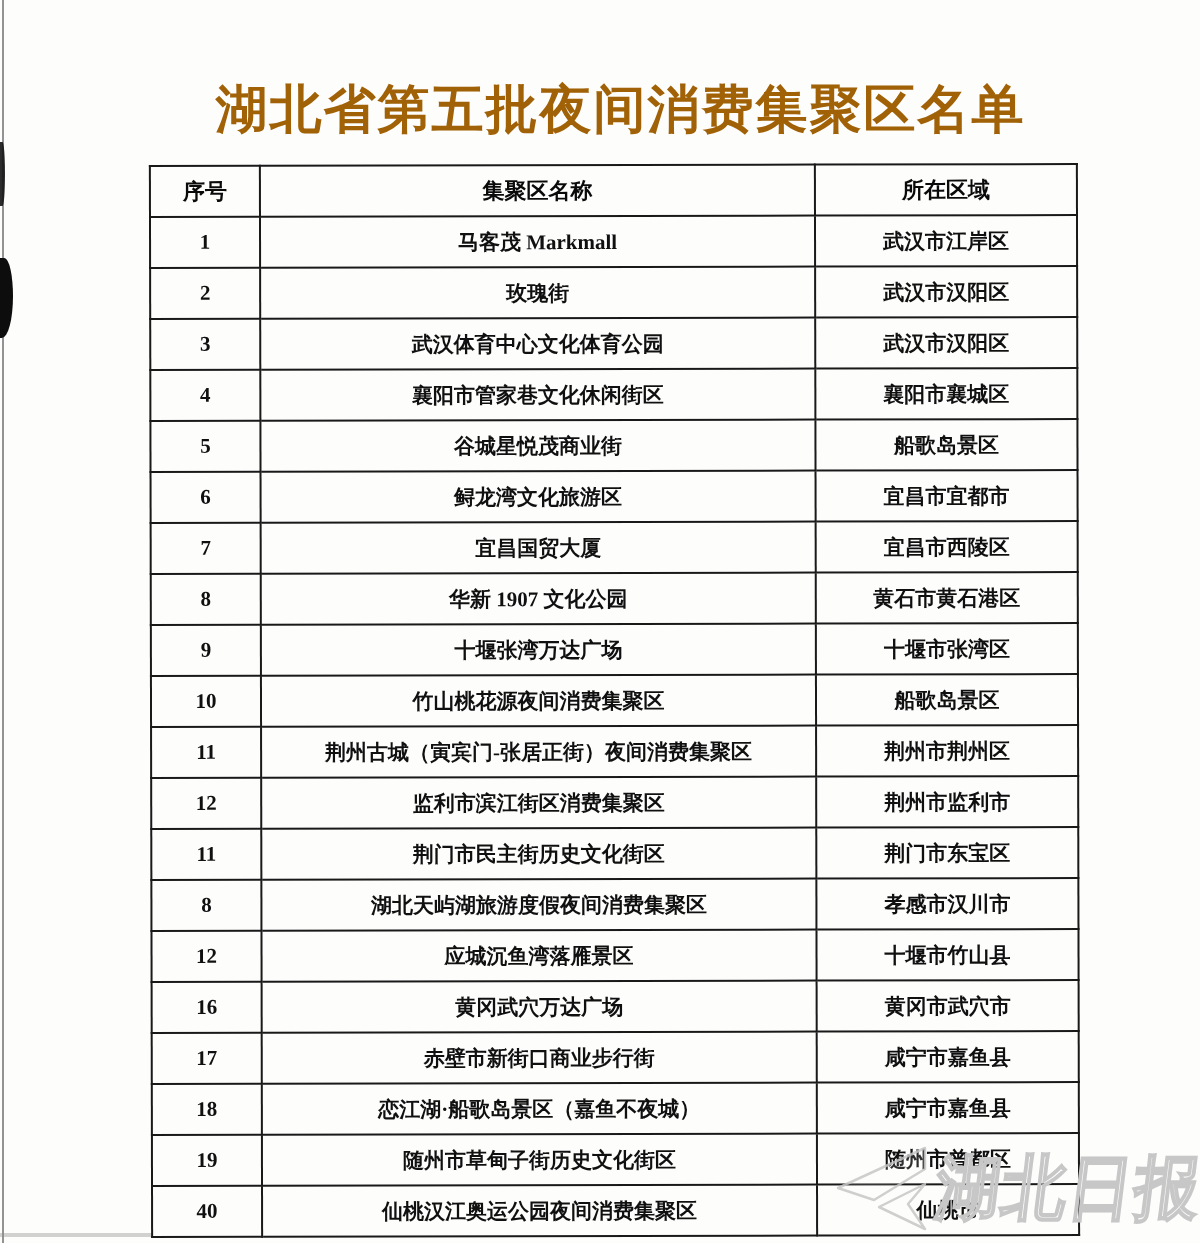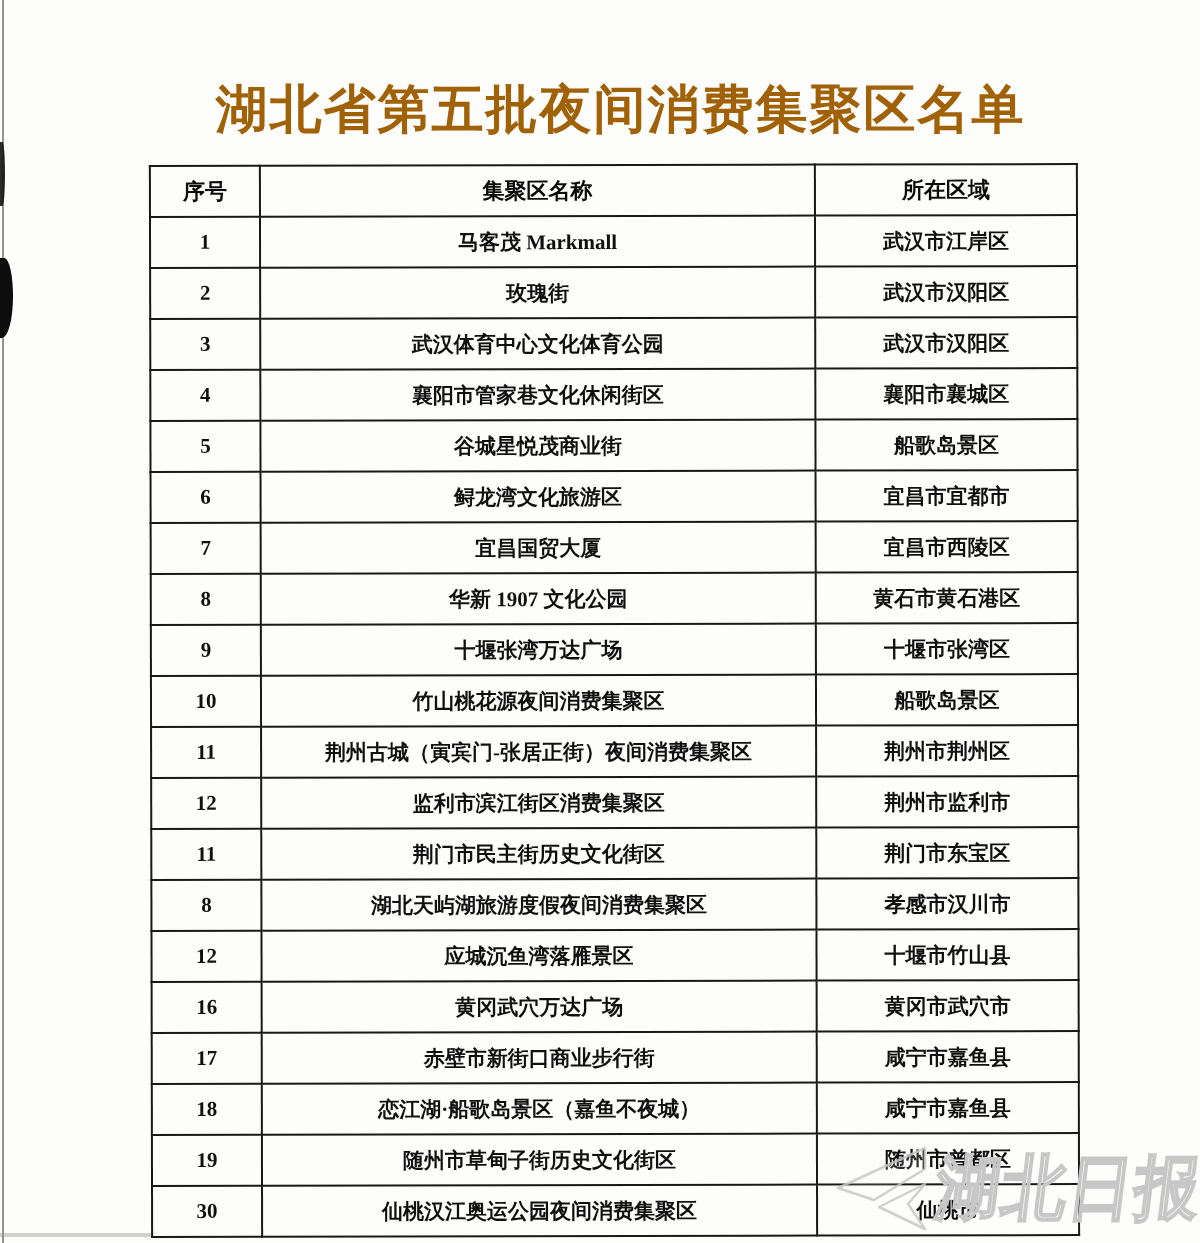--- a/index.html
+++ b/index.html
@@ -236,21 +236,21 @@
           <td class="cell-no">18</td>
           <td class="cell-name">恋江湖·船歌岛景区（嘉鱼不夜城）</td>
           <td class="cell-region">咸宁市嘉鱼县</td>
         </tr>
         <tr>
           <td class="cell-no">19</td>
           <td class="cell-name">随州市草甸子街历史文化街区</td>
           <td class="cell-region">随州市曾都区</td>
         </tr>
         <tr>
-          <td class="cell-no">30</td>
+          <td class="cell-no">40</td>
           <td class="cell-name">仙桃汉江奥运公园夜间消费集聚区</td>
           <td class="cell-region">仙桃市</td>
         </tr>
       </tbody>
   </table>
 
   <div class="watermark">
     <svg class="wm-logo" width="96" height="86" viewBox="0 0 96 86">
       <g fill="rgba(255,255,255,0.15)" stroke="#c7c7c7" stroke-width="2.5" stroke-linejoin="round">
         <path d="M93,2 L6,42 L42,54 L93,23 Z"></path>

